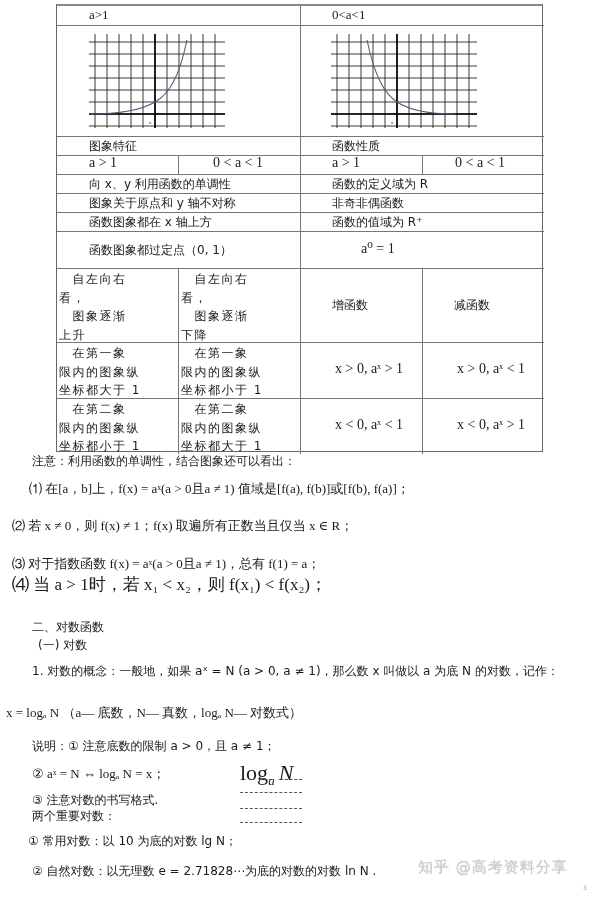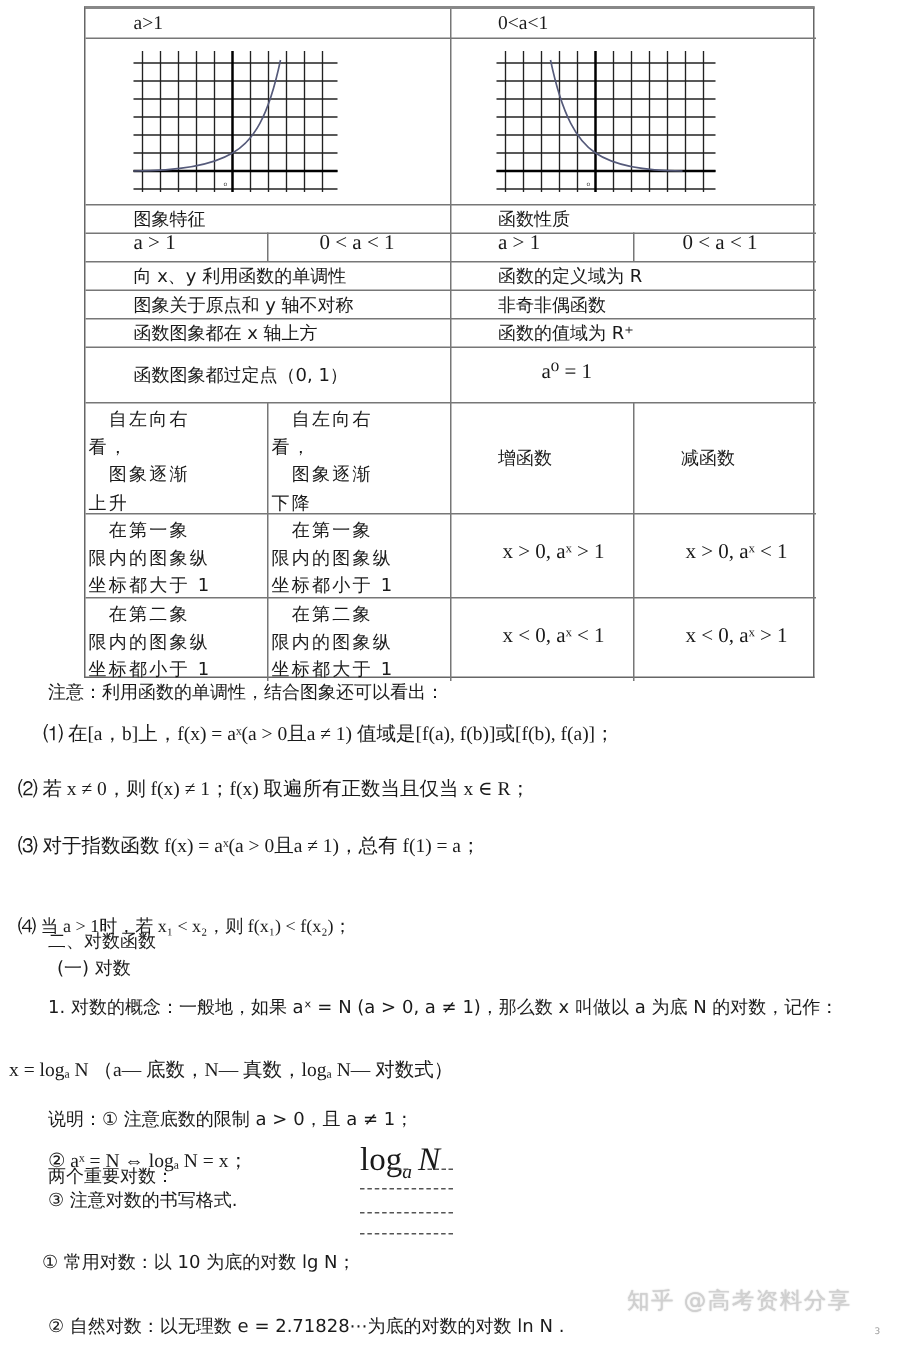--- a/index.html
+++ b/index.html
@@ -167,33 +167,33 @@
       <div>坐标都大于 1</div>
   </div>
   <div class="cell-math" style="left:278px; top:411px;">x &lt; 0, aˣ &lt; 1</div>
   <div class="cell-math" style="left:400px; top:411px;">x &lt; 0, aˣ &gt; 1</div>
 </div>
 
 <div class="line" style="left:32px; top:452px;">注意：利用函数的单调性，结合图象还可以看出：</div>
 <div class="line m" style="left:12px; top:480px; font-size:13px;margin-left:17px;">⑴ 在[a，b]上，f(x) = aˣ(a &gt; 0且a ≠ 1) 值域是[f(a), f(b)]或[f(b), f(a)]；</div>
 <div class="line m" style="left:12px; top:517px; font-size:13px;">⑵ 若 x ≠ 0，则 f(x) ≠ 1；f(x) 取遍所有正数当且仅当 x ∈ R；</div>
 <div class="line m" style="left:12px; top:555px; font-size:13px;">⑶ 对于指数函数 f(x) = aˣ(a &gt; 0且a ≠ 1)，总有 f(1) = a；</div>
-<div class="line m" style="left:12px; top:608px; font-size:12px;">⑷ 当 a &gt; 1时，若 x₁ &lt; x₂，则 f(x₁) &lt; f(x₂)；</div>
+<div class="line m" style="left:12px; top:576px; font-size:17px;">⑷ 当 a &gt; 1时，若 x₁ &lt; x₂，则 f(x₁) &lt; f(x₂)；</div>
 
 <div class="line" style="left:32px; top:618px;">二、对数函数</div>
 <div class="line" style="left:38px; top:636px;">(一) 对数</div>
 <div class="line" style="left:32px; top:662px;text-align:right;">1. 对数的概念：一般地，如果 aˣ = N (a &gt; 0, a ≠ 1)，那么数 x 叫做以 a 为底 N 的对数，记作：</div>
 <div class="line mi" style="left:6px; top:704px; font-style:normal; font-size:13px;">x = logₐ N （a— 底数，N— 真数，logₐ N— 对数式）</div>
 
 <div class="line" style="left:32px; top:737px;">说明：① 注意底数的限制 a &gt; 0，且 a ≠ 1；</div>
 <div class="line m" style="left:32px; top:765px; font-size:13px;">②  aˣ = N ⇔ logₐ N = x；</div>
 <div class="line" style="left:32px; top:791px;">③ 注意对数的书写格式.</div>
-<div class="line" style="left:32px; top:776px;font-family:Liberation Mono, monospace;">两个重要对数：</div>
+<div class="line" style="left:32px; top:807px;">两个重要对数：</div>
 <div class="line" style="left:28px; top:832px;">① 常用对数：以 10 为底的对数 lg N；</div>
-<div class="line" style="left:32px; top:862px;margin-top:13px;">② 自然对数：以无理数 e = 2.71828⋯为底的对数的对数 ln N .</div>
+<div class="line" style="left:32px; top:862px;">② 自然对数：以无理数 e = 2.71828⋯为底的对数的对数 ln N .</div>
 
 <div class="lognote">
   <span>log</span><sub style="font-size:13px; font-style:italic;">a</sub><span style="font-style:italic; margin-left:4px;">N</span>
 </div>
 <div class="dash" style="top:779px; left:260px; width:12px;"></div>
 <div class="dash" style="top:779px; left:285px; width:17px;"></div>
 <div class="dash" style="top:792px;"></div>
 <div class="dash" style="top:808px;"></div>
 <div class="dash" style="top:822px;"></div>
 

